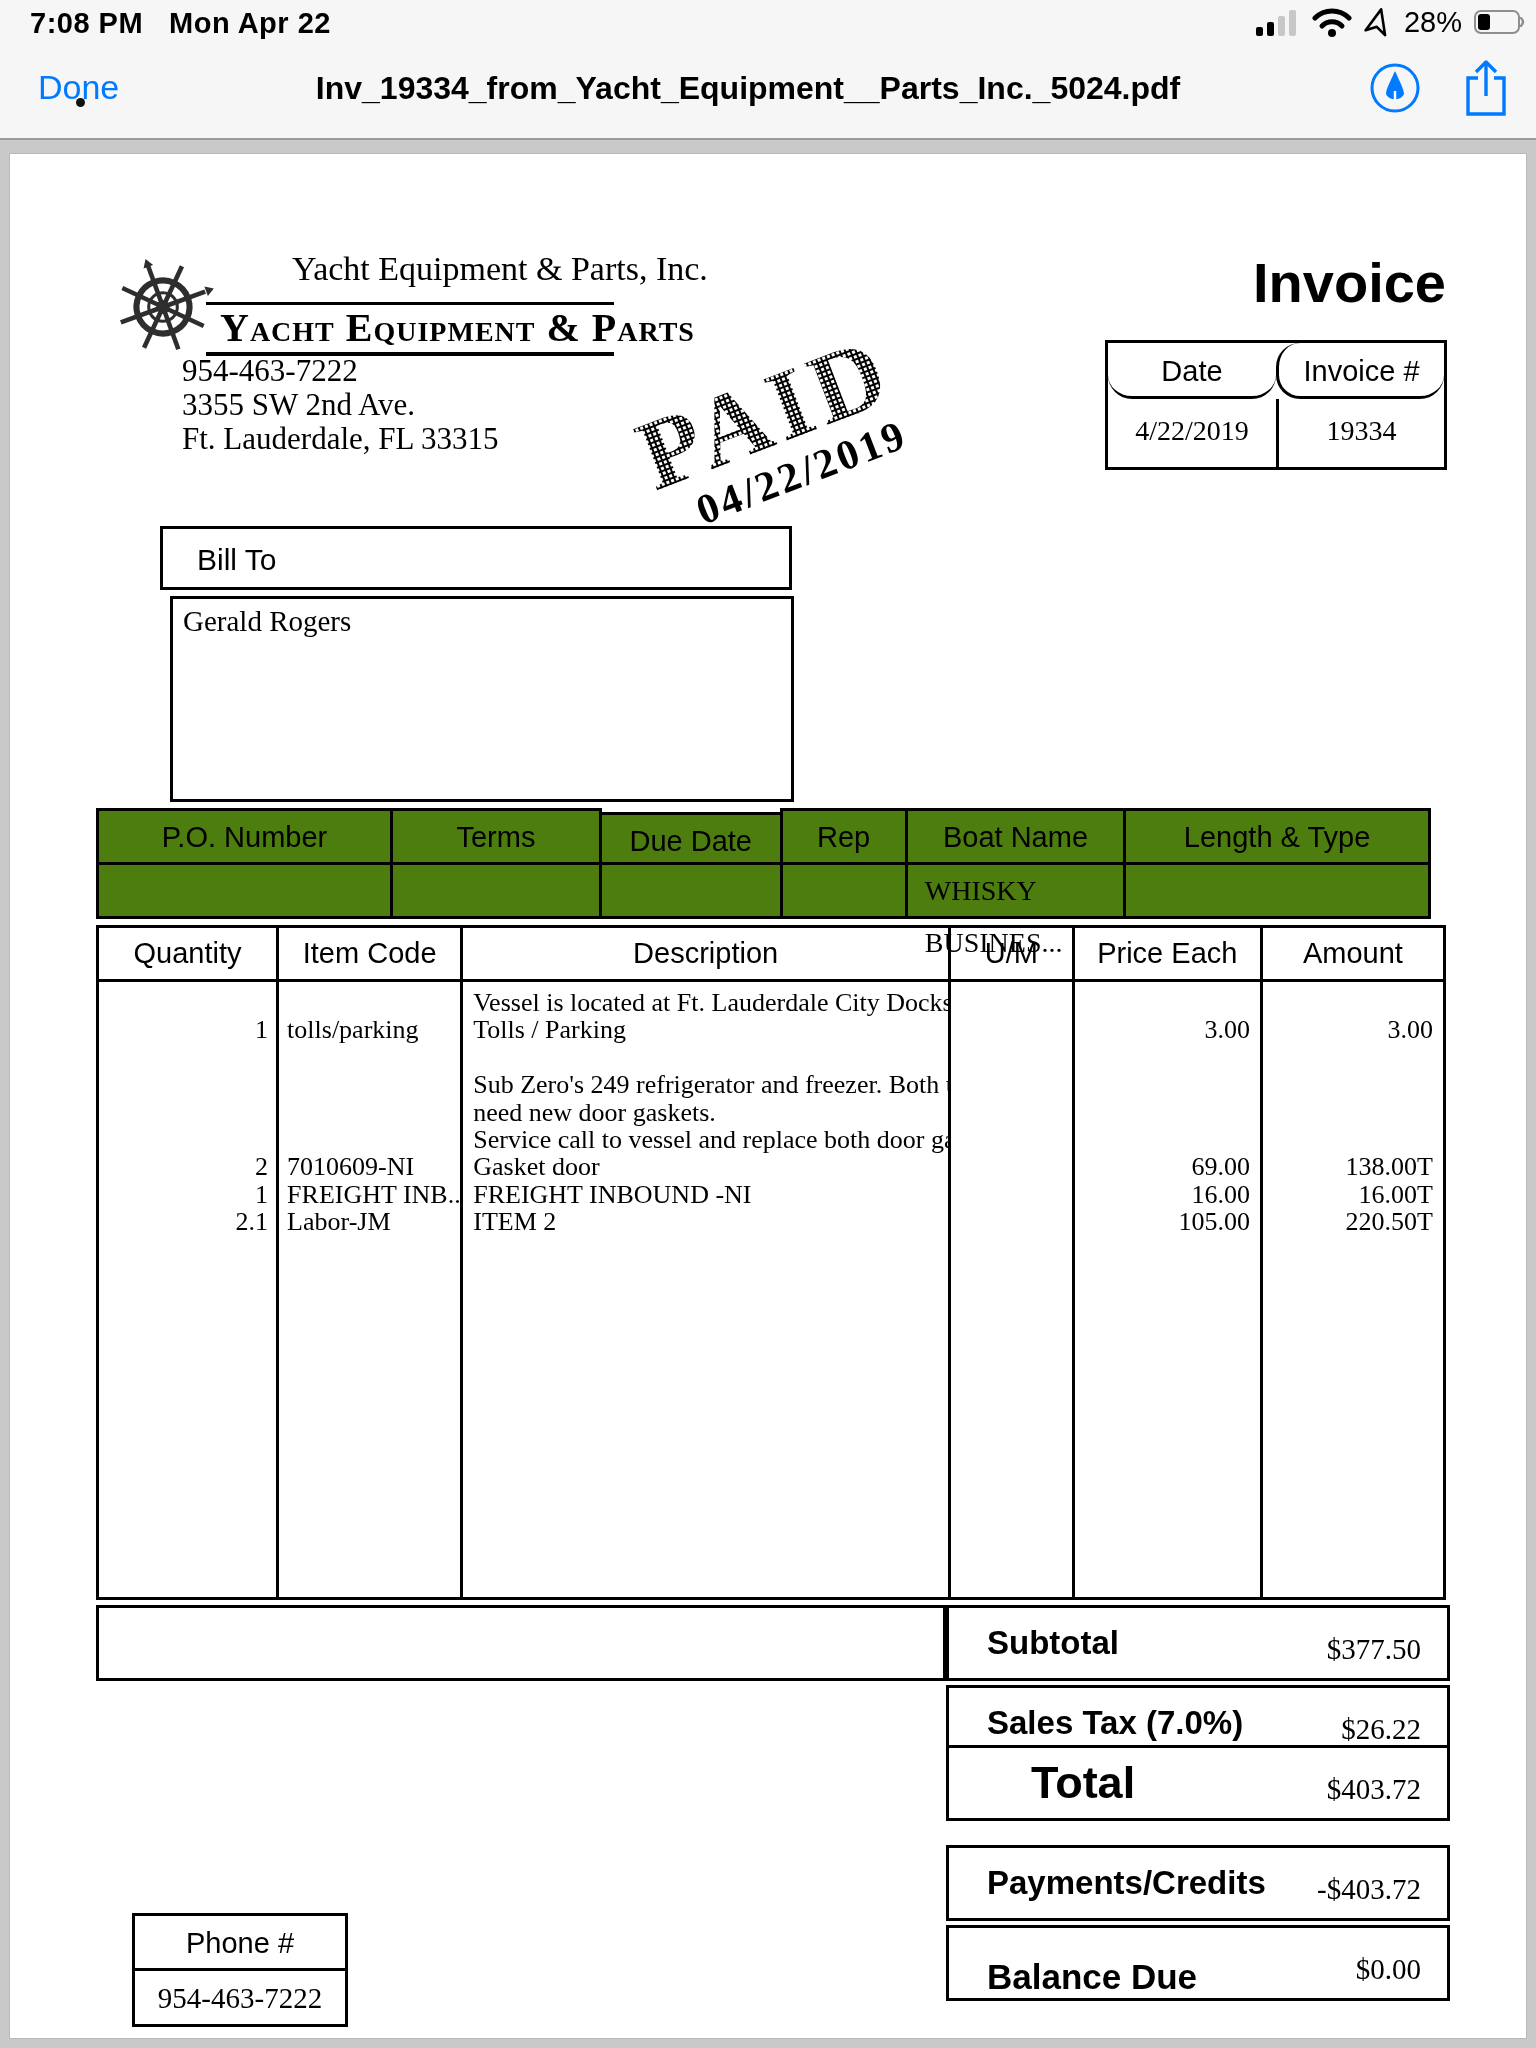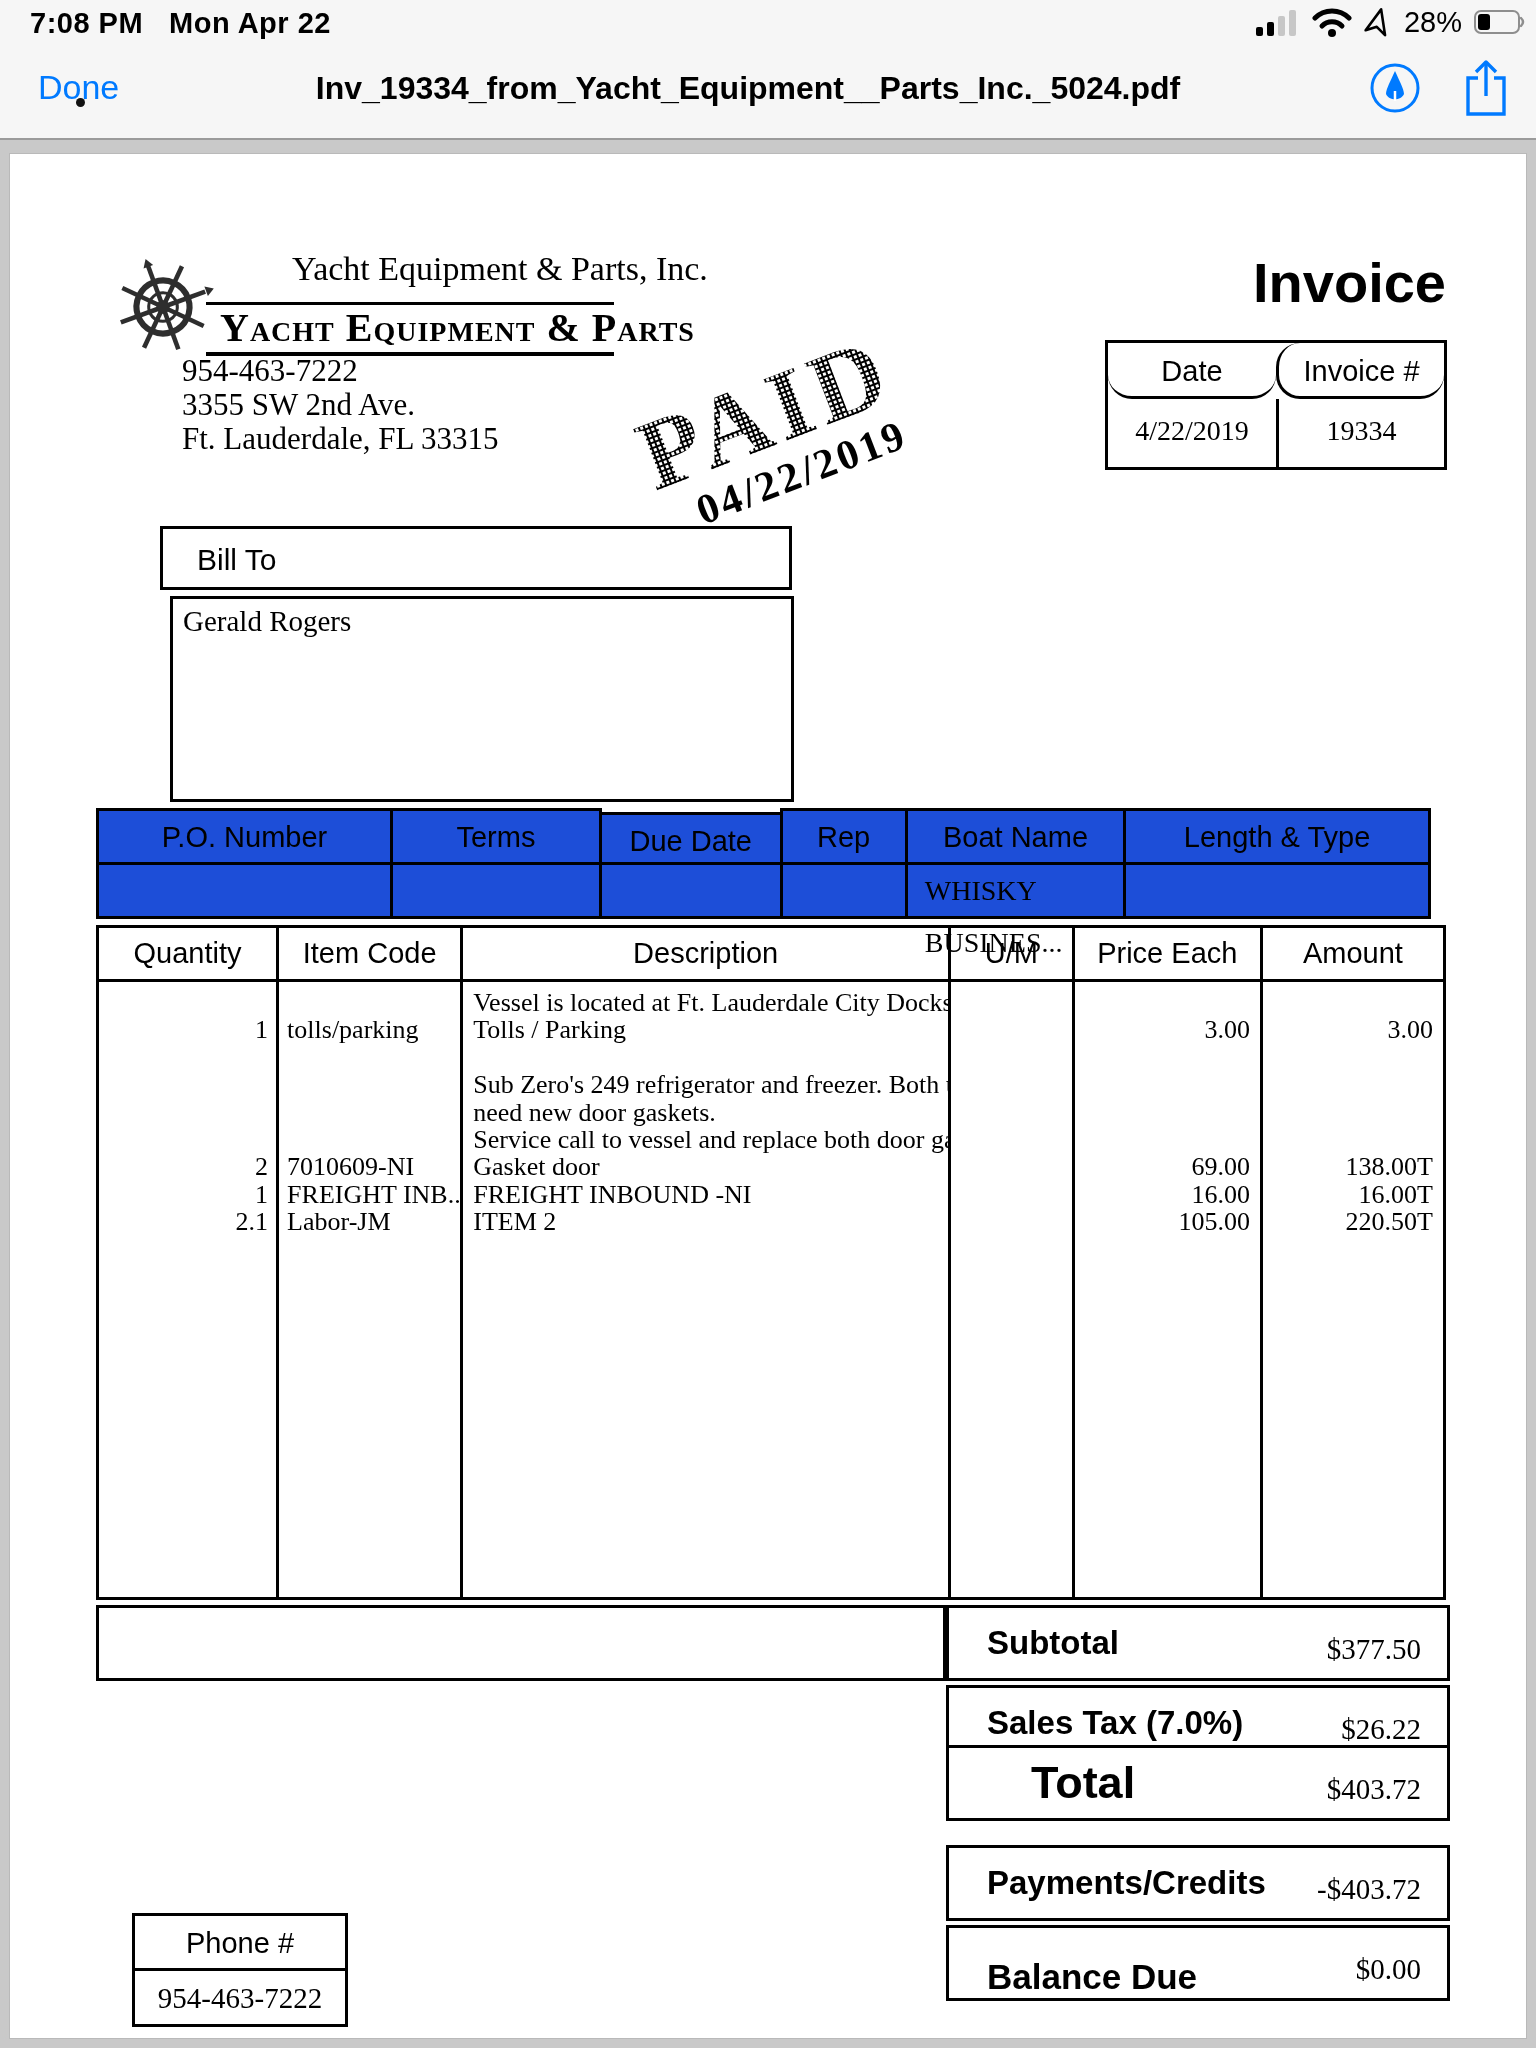--- a/index.html
+++ b/index.html
@@ -52,21 +52,21 @@
 
   
   .billto-box { left:150px; top:372px; width:632px; height:64px; border:3px solid #000; }
   .billto-label { left:34px; top:14px; font-size:30px; }
   .customer-box { left:160px; top:442px; width:624px; height:206px; border:3px solid #000; }
   .customer-name { left:10px; top:6px; font-size:29px; }
 
   
   .order-table { left:86px; top:654px; width:1350px; height:114px; }
   .o-row { position:static; display:flex; height:57px; }
-  .o-cell { position:relative; border:3px solid #000; margin-left:-3px; height:57px; background:#1d4ed8; text-align:center; }
+  .o-cell { position:relative; border:3px solid #000; margin-left:-3px; height:57px; background:#4d7c0f; text-align:center; }
   .o-cell:first-child { margin-left:0; }
   .o-head .o-cell { font-size:29px; line-height:52px; }
   .o-vals { margin-top:-3px; }
   .o-vals .o-cell { font-size:28px; line-height:52px; text-align:left; padding-left:17px; }
   .o-c0{width:22.0%;} .o-c1{width:15.7%;} .o-c2{width:13.6%;} .o-c3{width:9.5%;} .o-c4{width:16.4%;} .o-c5{width:22.8%;}
   .o-head .o-c2 { transform:translateY(4px); }
 
   
   .items-table { left:86px; top:771px; width:1350px; height:675px; border:3px solid #000; }
   .i-head { position:static; display:flex; height:54px; border-bottom:3px solid #000; }

